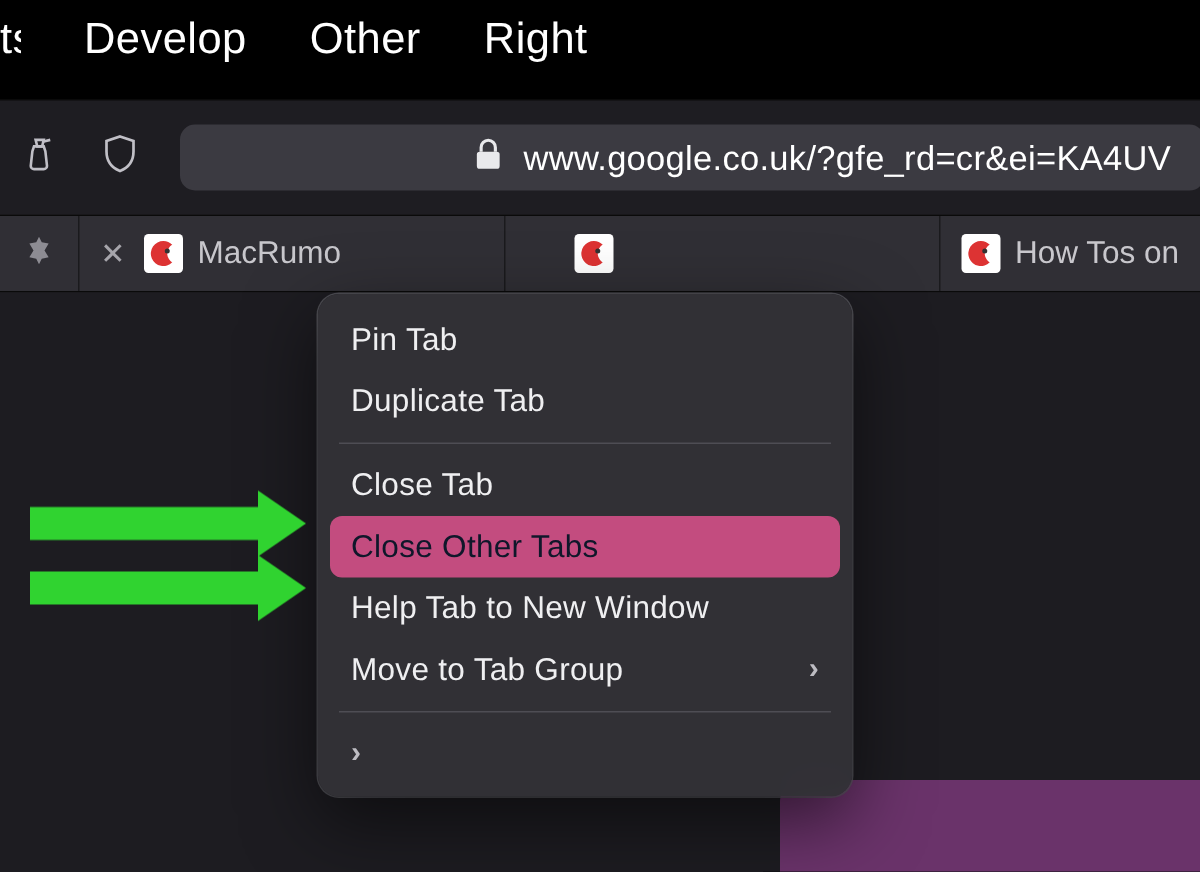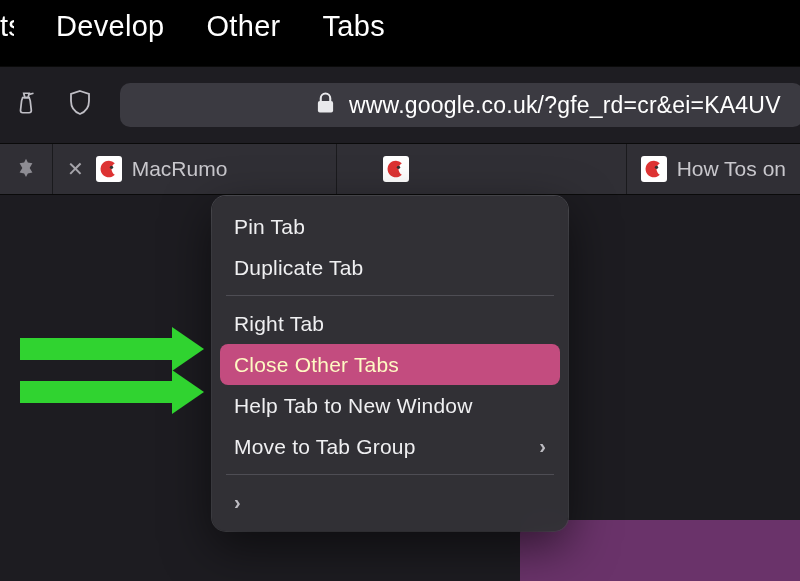--- a/index.html
+++ b/index.html
@@ -137,21 +137,21 @@
       display: flex;
       align-items: center;
       justify-content: space-between;
       color: #efeff1;
       font-size: 21px;
       border-radius: 8px;
       letter-spacing: 0.2px;
     }
     .ctx-item.highlight {
       background: #c34c7f;
-      color: #fef9c3;
+      color: #0f172a;
     }
     .ctx-sep {
       height: 1px;
       background: #4e4d54;
       margin: 7px 14px;
     }
     .chev {
       font-size: 20px;
       color: #bdbcc2;
       font-weight: 600;
@@ -184,21 +184,21 @@
     .fav-mac svg { width: 20px; height: 20px; }
     .fav-pinned svg { width: 22px; height: 22px; }
   </style>
 </head>
 <body>
 
 <div class="menubar">
   <span class="menu-item menu-ts">ts</span>
   <span class="menu-item">Develop</span>
   <span class="menu-item">Other</span>
-  <span class="menu-item">Tabs</span>
+  <span class="menu-item">Right</span>
 </div>
 
 <div class="browser-window">
 
   <div class="toolbar-row">
     <span>
       <svg class="ico" viewBox="0 0 24 24" fill="none" stroke="#c0bfc6" stroke-width="1.6">
         <path d="M9 3h5l-1 4h-3z"></path>
         <path d="M14 4l4 -1"></path>
         <path d="M8 7h6l1 3 1 9a2 2 0 0 1-2 2h-6a2 2 0 0 1-2-2l1-9z"></path>
@@ -276,21 +276,21 @@
 
 <div class="ctx-menu">
   <div class="ctx-item">
       <span>Pin Tab</span>
     </div>
   <div class="ctx-item">
       <span>Duplicate Tab</span>
     </div>
   <div class="ctx-sep"></div>
   <div class="ctx-item">
-      <span>Right Tab</span>
+      <span>Close Tab</span>
     </div>
   <div class="ctx-item highlight">
       <span>Close Other Tabs</span>
     </div>
   <div class="ctx-item">
       <span>Help Tab to New Window</span>
     </div>
   <div class="ctx-item">
     <span>Move to Tab Group</span>
     <span class="chev">›</span>

